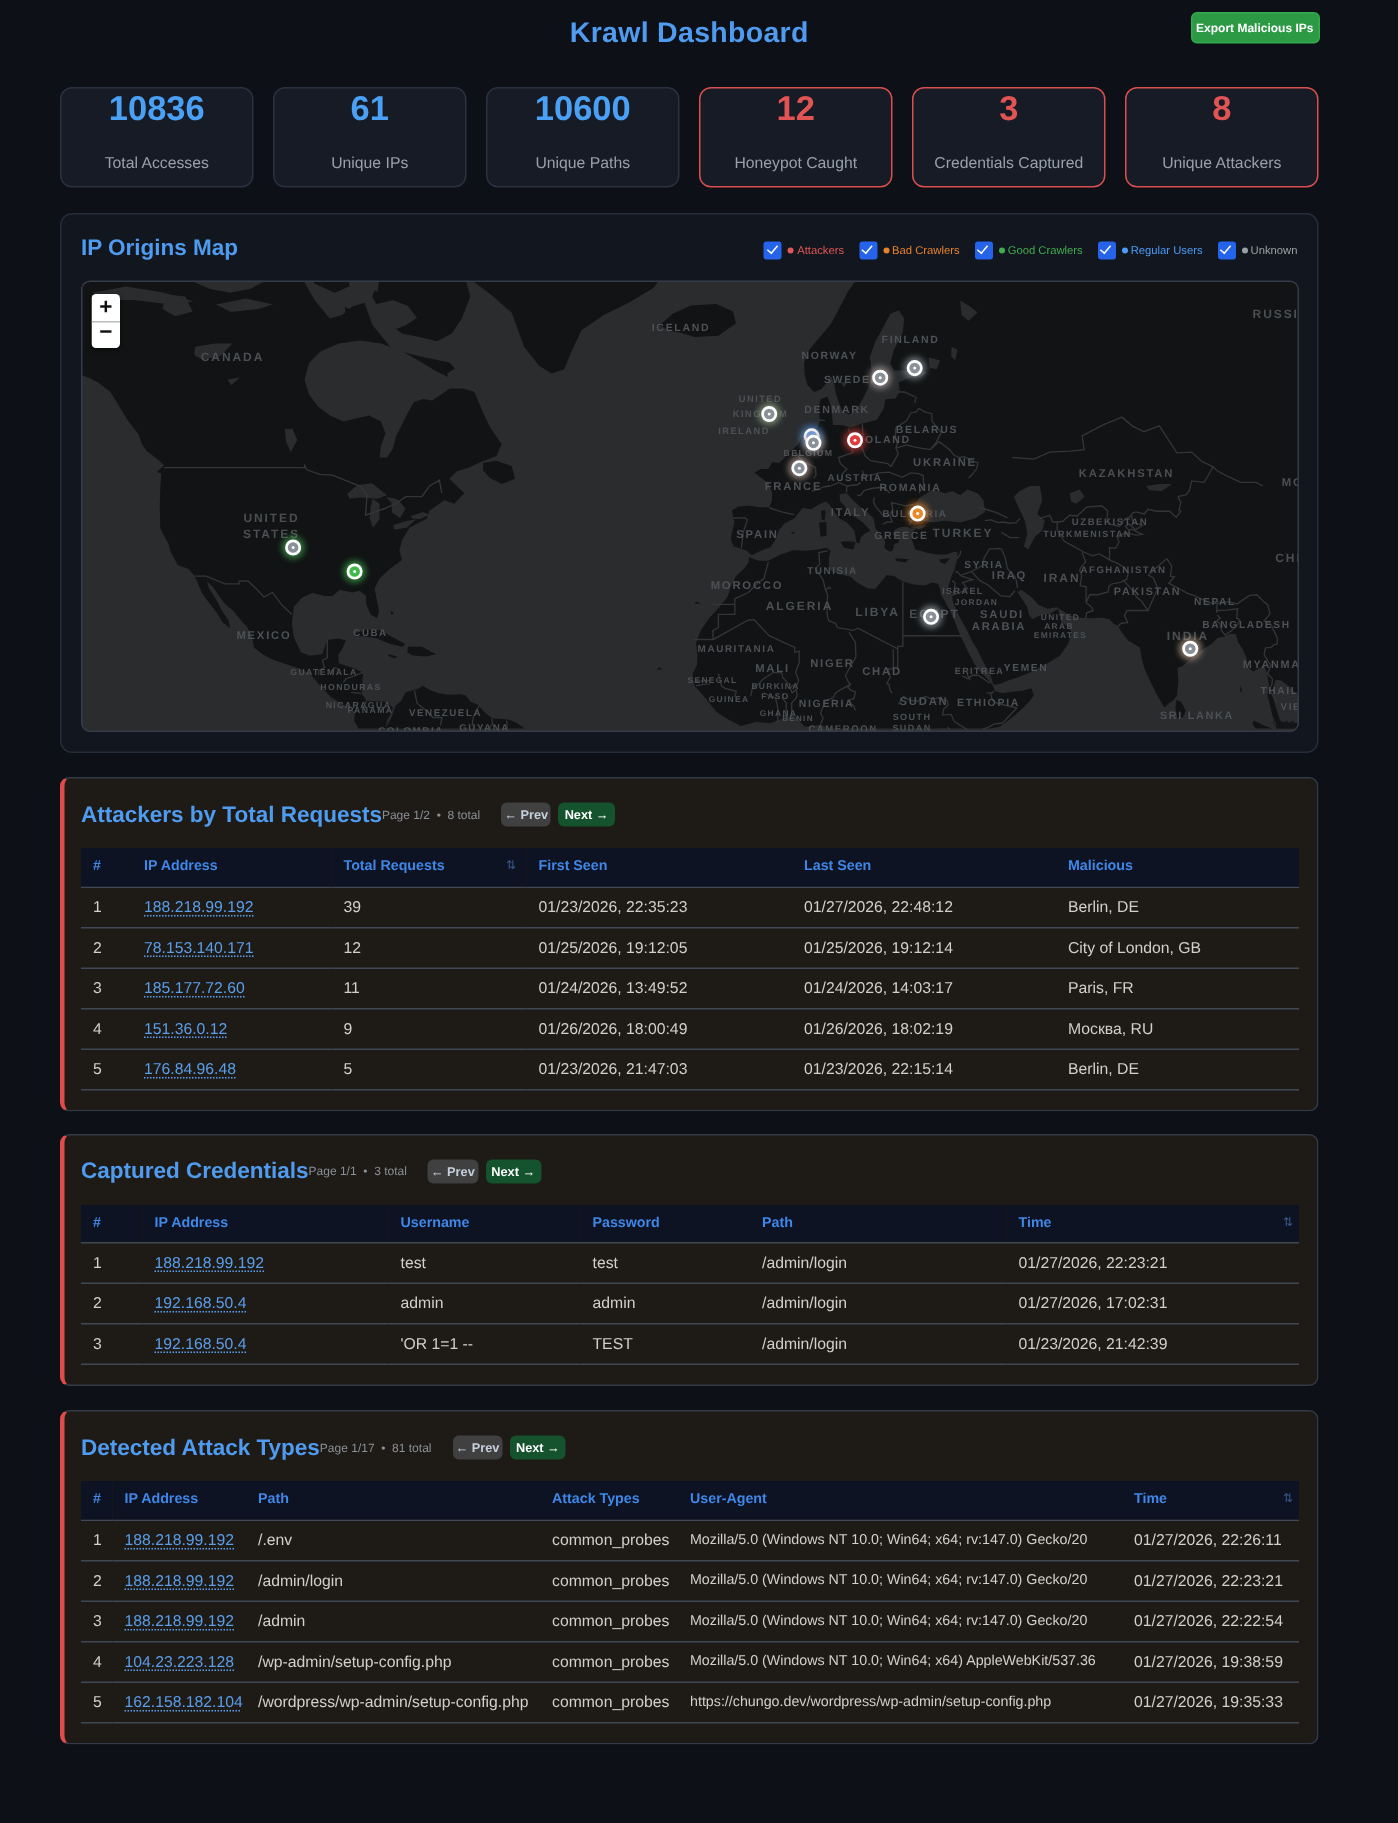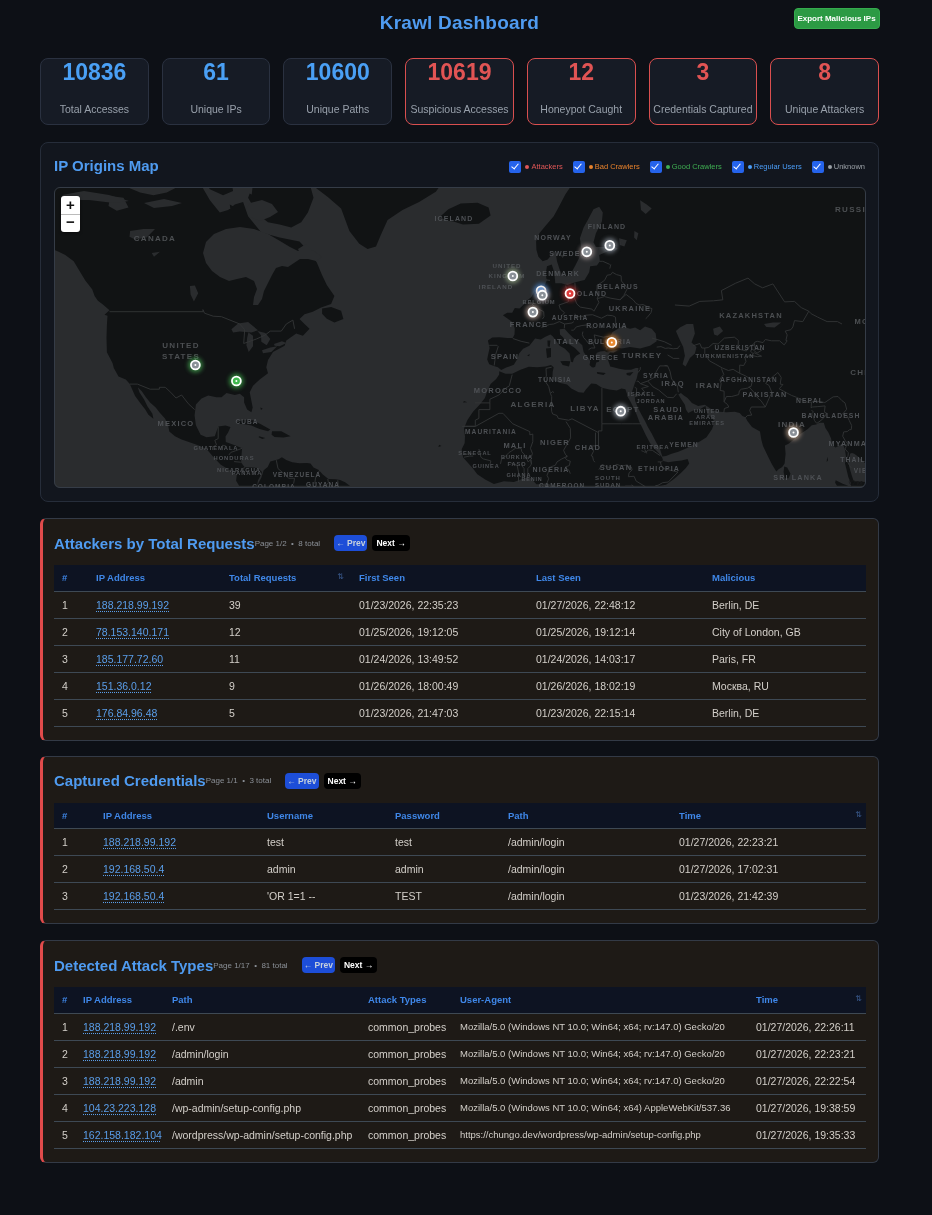--- a/index.html
+++ b/index.html
@@ -27,22 +27,22 @@
 .mapbox{position:relative;margin-top:12px;border-radius:6px;overflow:hidden;width:812px;height:301px;outline:1px solid #353c47;outline-offset:-1px}
 .zoomctl{position:absolute;left:7px;top:9px;width:19px;border-radius:3px;overflow:hidden;box-shadow:0 1px 3px rgba(0,0,0,.5)}
 .zoomctl div{width:19px;height:18px;background:#fff;color:#111;font-size:15px;font-weight:bold;text-align:center;line-height:17px}
 .zoomctl div+div{border-top:1px solid #bbb;line-height:14px}
 .tcard{margin:16px 40px 0 40px;background:#1e1a16;border:1px solid #333a46;border-left:3px solid #e04b4b;border-radius:6px;padding:12px 13px 13px 11px}
 .thead{display:flex;justify-content:flex-start;align-items:center;height:24px;margin-bottom:10px}
 .thead h2{font-size:15px;color:#4f9bf0}
 .pgn{display:flex;align-items:center}
 .pgn .info{font-size:8px;color:#8b9097;margin-right:9px}
 .pgn .btn{height:16px;border-radius:4px;font-size:8.5px;font-weight:bold;text-align:center;line-height:16px;margin-left:5px;padding:0 4px}
-.pgn .prev{background:#1d4ed8;color:#c6d1dd;padding:0 2px}
-.pgn .next{background:#000000;color:#fff}
+.pgn .prev{background:#404040;color:#c6d1dd;padding:0 2px}
+.pgn .next{background:#14532d;color:#fff}
 table{border-collapse:collapse;table-layout:fixed;width:812px;font-size:10.5px}
 th{background:#0d1322;color:#3f87e8;font-weight:bold;font-size:9.5px;text-align:left;height:26px;padding:0 0 0 8px;border-bottom:1px solid #3e4954;position:relative}
 td{color:#d3cfc9;height:27px;padding:0 0 0 8px;border-bottom:1px solid #3e4954;white-space:nowrap;overflow:hidden}
 td.ip{color:#5a9eea;text-decoration:underline dotted;text-underline-offset:2px}
 .sort{color:#3a5a8e;font-size:8px;font-weight:normal}
 </style></head>
 <body>
 <div class="wrap">
 <div class="hdr">
       <h1>Krawl Dashboard</h1>
@@ -53,24 +53,20 @@
         <div class="num">10836</div>
         <div class="lbl">Total Accesses</div>
       </div>
   <div class="card">
         <div class="num">61</div>
         <div class="lbl">Unique IPs</div>
       </div>
   <div class="card">
         <div class="num">10600</div>
         <div class="lbl">Unique Paths</div>
-      </div>
-  <div class="card red">
-        <div class="num">10619</div>
-        <div class="lbl">Suspicious Accesses</div>
       </div>
   <div class="card red">
         <div class="num">12</div>
         <div class="lbl">Honeypot Caught</div>
       </div>
   <div class="card red">
         <div class="num">3</div>
         <div class="lbl">Credentials Captured</div>
       </div>
   <div class="card red">

